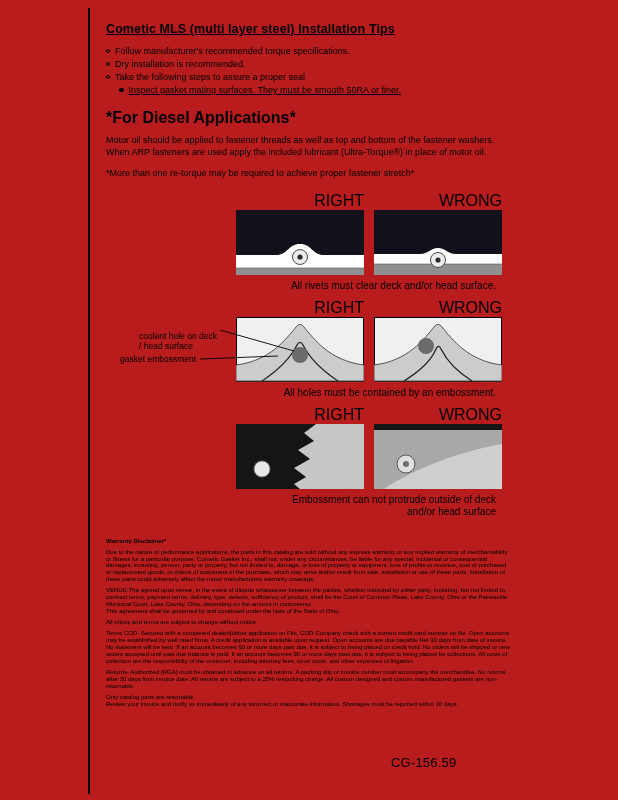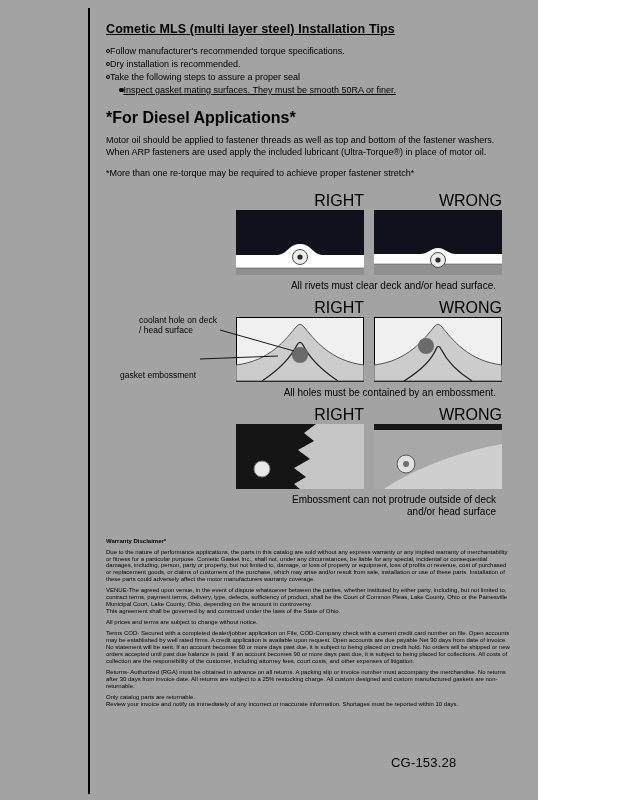--- a/index.html
+++ b/index.html
@@ -1,44 +1,44 @@
 <!DOCTYPE html>
 <html><head>
 <meta charset="utf-8">
 <style>
   * { margin:0; padding:0; box-sizing:border-box; }
   html,body { background:#ffffff; }
   body { width:618px; height:800px; font-family:"Liberation Sans", sans-serif; color:#000; position:relative; }
-  .page { position:relative; width:538px; height:800px; background:#a3a3a3; overflow:hidden; }
+  .page { position:relative; width:618px; height:800px; background:#b91c1c; overflow:hidden; }
   .left-rule { position:absolute; left:88px; top:8px; height:786px; width:2px; background:#000; }
   .content { position:absolute; left:106px; top:22px; width:406px; }
 
   .title { font-size:12.5px; font-weight:bold; text-decoration:underline; margin-bottom:9px; letter-spacing:0.1px; }
 
   .tips { font-size:9px; line-height:12px; }
-  .tip { display:flex; align-items:flex-start; margin-bottom:1px; }
+  .tip { display:flex; align-items:flex-start; gap:5px; margin-bottom:1px; }
   .tip.sub { margin-left:13px;text-decoration:underline; }
   .bullet { flex:none; display:inline-block; border-radius:50%; margin-top:3.5px; }
   .bullet.hollow { width:4px; height:4px; border:1px solid #000; }
   .bullet.filled { width:4.5px; height:4.5px; background:#000; }
 
   .diesel-heading { font-size:16px; font-weight:bold; margin:13px 0 8px; }
   .body-para { font-size:9px; line-height:1.32; margin-bottom:9px; width:402px; }
   .body-para.note { margin-bottom:12px; }
 
   .diag-block { position:relative; margin-top:7px; }
   .diag-labels { display:flex; gap:10px; margin-left:130px; height:15px; margin-bottom:3px; }
   .diag-label { width:128px; text-align:right; font-size:16px; }
   .diag-imgs { display:flex; gap:10px; margin-left:130px; }
   .dimg { display:block; }
   .diag-caption { margin:5px 0 6px 130px; font-size:10px; width:260px; line-height:1.2; white-space:pre-line;text-align:right; }
 
   .ann { position:absolute; font-size:8.5px; line-height:1.18; }
-  .ann-coolant { left:33px; top:16px; width:82px; }
-  .ann-emboss { left:14px; top:71px; white-space:nowrap; }
+  .ann-coolant { left:33px; top:32px; width:82px; }
+  .ann-emboss { left:14px; top:55px; white-space:nowrap; }
   .ann-lines { position:absolute; left:0; top:0; pointer-events:none; }
 
   .fineprint { margin-top:20px; width:406px; font-size:6px; line-height:1.16; }
   .fineprint p { margin:0 0 4px; white-space:pre-line; }
   .fp-heading { font-weight:bold; }
 
   .footer-code { position:absolute; left:391px; top:755px; font-size:13px; letter-spacing:0.2px; }
 </style>
 </head>
 <body>
@@ -156,14 +156,14 @@
       <p>VENUE-The agreed upon venue, in the event of dispute whatsoever between the parties, whether instituted by either party, including, but not limited to, contract terms, payment terms, delivery, type, defects, sufficiency of product, shall be the Court of Common Pleas, Lake County, Ohio or the Painesville Municipal Court, Lake County, Ohio, depending on the amount in controversy.
 This agreement shall be governed by and construed under the laws of the State of Ohio.</p>
       <p>All prices and terms are subject to change without notice.</p>
       <p>Terms COD- Secured with a completed dealer/jobber application on File, COD-Company check with a current credit card number on file.  Open accounts may be established by well rated firms.  A credit application is available upon request.  Open accounts are due payable Net 30 days from date of invoice.  No statement will be sent.  If an account becomes 60 or more days past due, it is subject to being placed on credit hold.  No orders will be shipped or new orders accepted until past due balance is paid.  If an account becomes 90 or more days past due, it is subject to being placed for collections.  All costs of collection are the responsibility of the customer, including attorney fees, court costs, and other expenses of litigation.</p>
       <p>Returns- Authorized (RGA) must be obtained in advance on all returns.  A packing slip or invoice number must accompany the merchandise.  No returns after 30 days from invoice date.  All returns are subject to a 25% restocking charge.  All custom designed and custom manufactured gaskets are non-returnable.</p>
       <p>Only catalog parts are returnable.
 Review your invoice and notify us immediately of any incorrect or inaccurate information.  Shortages must be reported within 10 days.</p>
     </div>
   </div>
 
-  <div class="footer-code">CG-153.28</div>
+  <div class="footer-code">CG-156.59</div>
 </div>
 
 </body></html>

